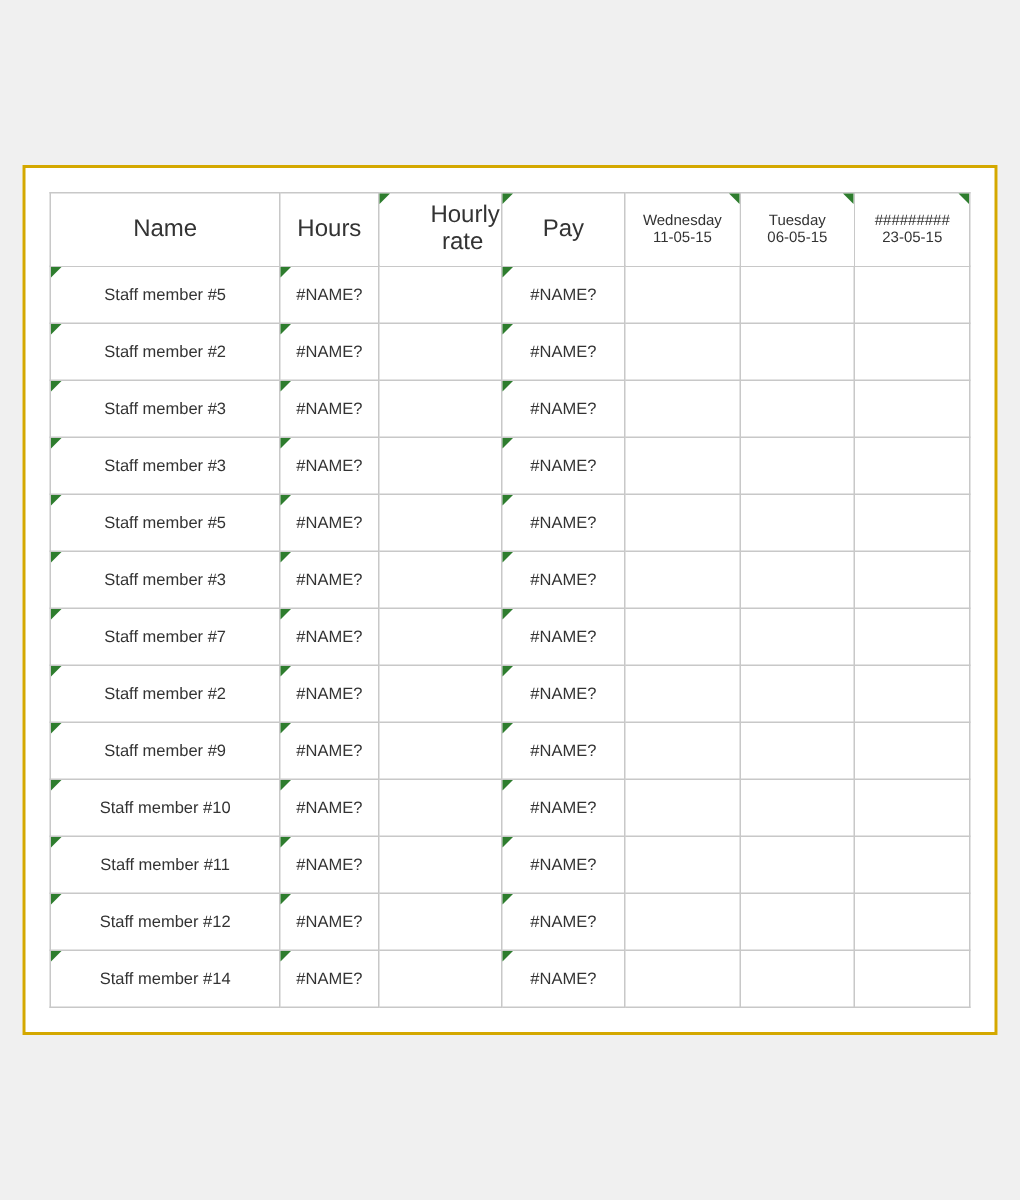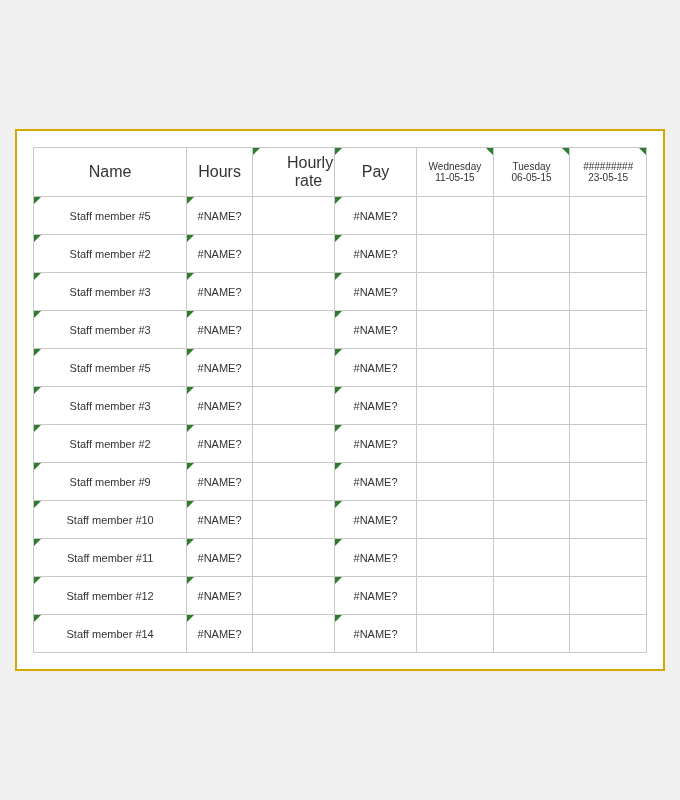--- a/index.html
+++ b/index.html
@@ -208,20 +208,29 @@
         <tr>
           <td class="col-name has-indicator-tl">Staff member #3</td>
           <td class="col-hours has-indicator-tl">#NAME?</td>
           <td class="col-hourly"></td>
           <td class="col-pay has-indicator-tl">#NAME?</td>
           <td class="col-day"></td>
           <td class="col-day"></td>
           <td class="col-day"></td>
         </tr>
         <tr>
+          <td class="col-name has-indicator-tl">Staff member #7</td>
+          <td class="col-hours has-indicator-tl">#NAME?</td>
+          <td class="col-hourly"></td>
+          <td class="col-pay has-indicator-tl">#NAME?</td>
+          <td class="col-day"></td>
+          <td class="col-day"></td>
+          <td class="col-day"></td>
+        </tr>
+        <tr>
           <td class="col-name has-indicator-tl">Staff member #2</td>
           <td class="col-hours has-indicator-tl">#NAME?</td>
           <td class="col-hourly"></td>
           <td class="col-pay has-indicator-tl">#NAME?</td>
           <td class="col-day"></td>
           <td class="col-day"></td>
           <td class="col-day"></td>
         </tr>
         <tr>
           <td class="col-name has-indicator-tl">Staff member #9</td>

